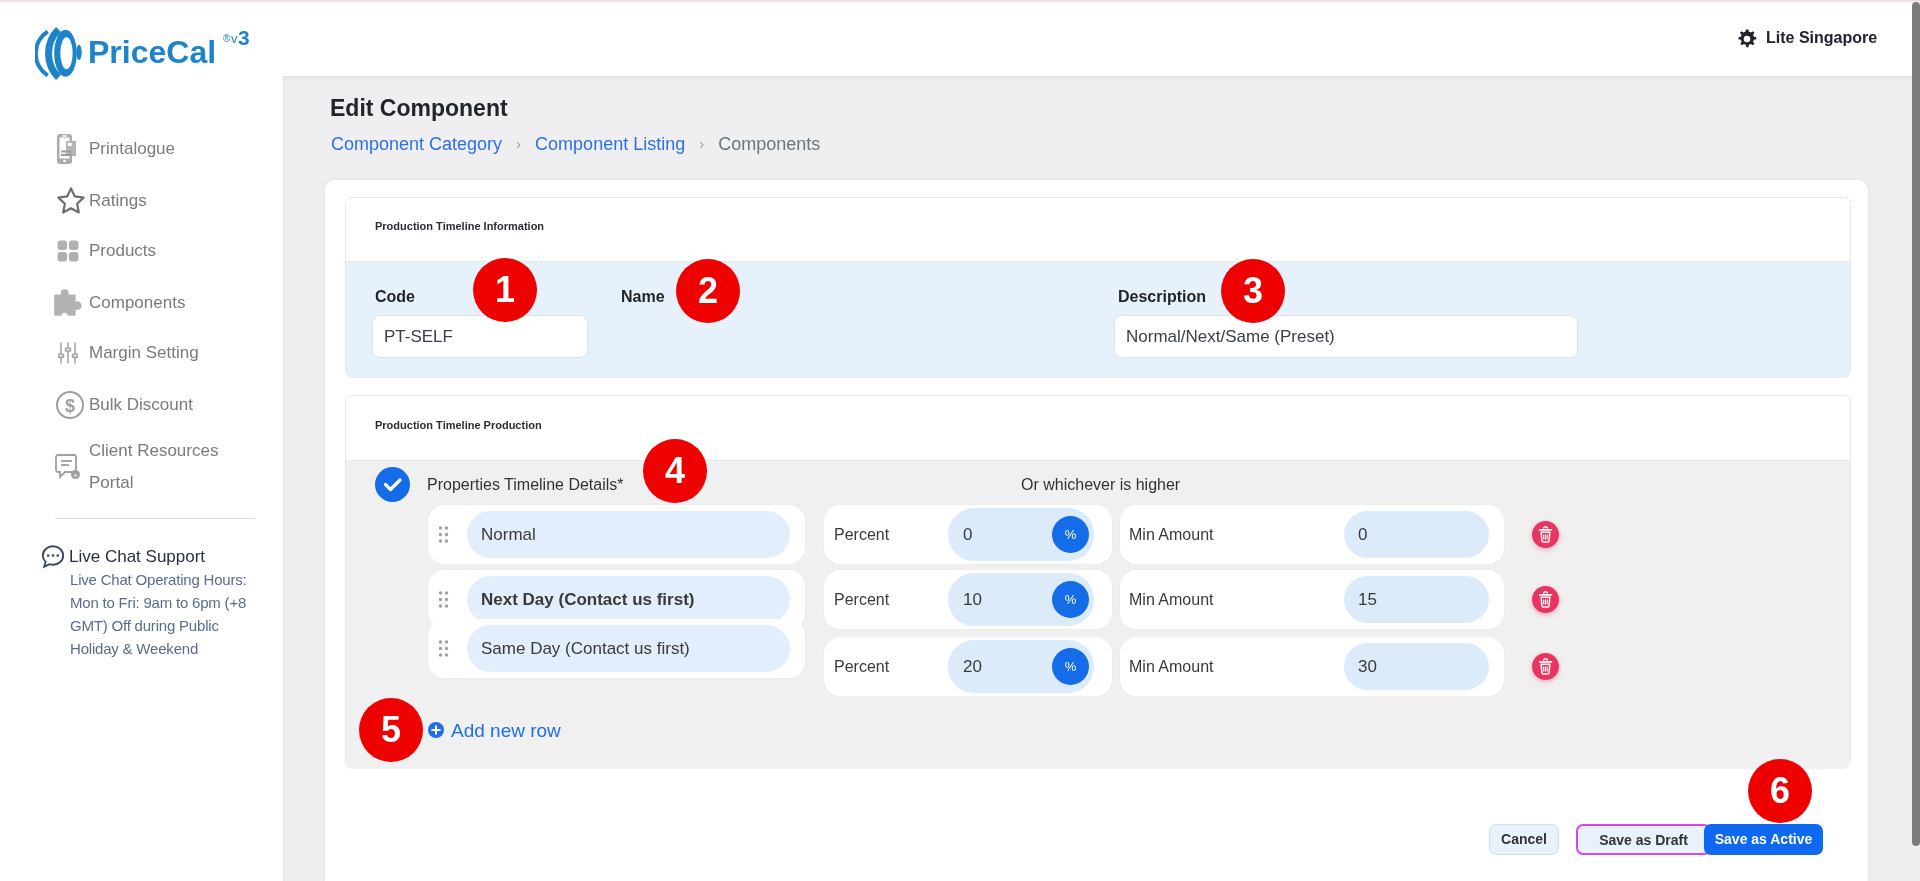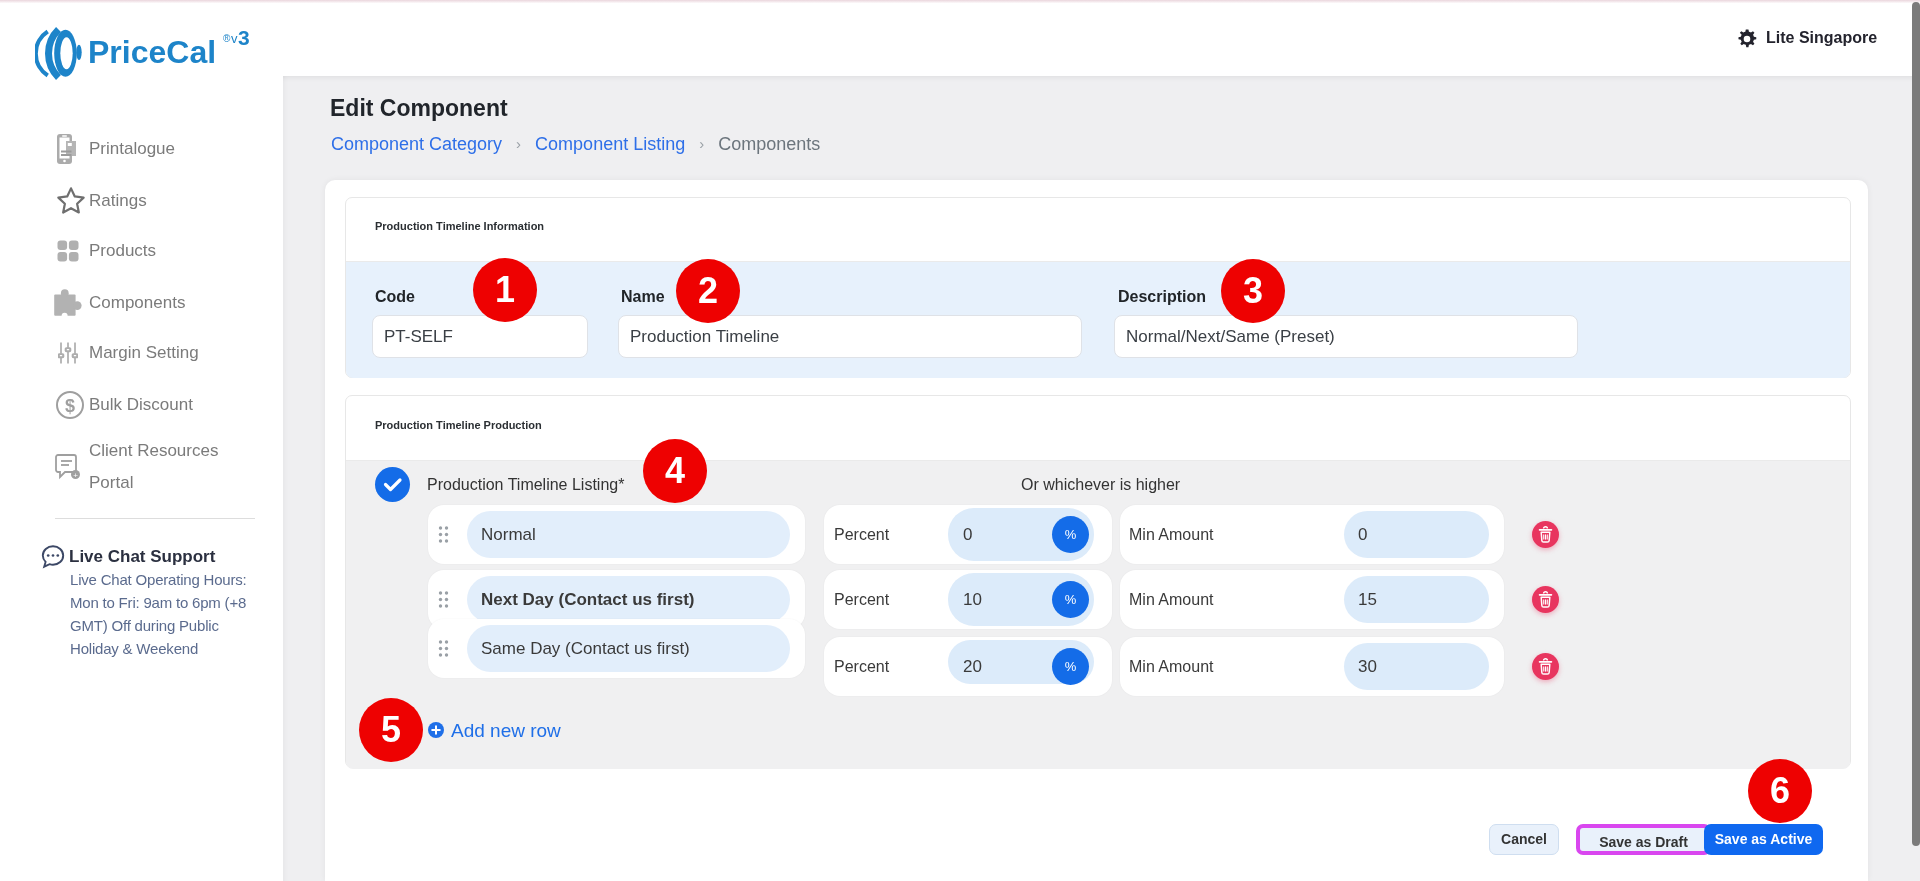--- a/index.html
+++ b/index.html
@@ -15,21 +15,21 @@
   #logo { left:35px; top:27px; }
   
   #hdr-right { left:1736px; top:27px; width:140px; height:24px; color:#23232d;
     font-size:16px; font-weight:bold; }
   
   .menu-item { position:absolute; left:0; width:283px; height:30px; }
   .menu-ic { position:absolute; left:55px; top:50%; transform:translateY(-50%); }
   .menu-tx { position:absolute; left:89px; top:50%; transform:translateY(-50%);
     font-size:17px; color:#7b7b7b; white-space:nowrap; }
   #divider { left:55px; top:518px; width:200px; height:1px; background:#ddd; }
-  #chat-title { left:69px; top:547px; font-size:17px; font-weight:bold; color:#2b3040; }
+  #chat-title { left:69px; top:547px; font-size:17px; font-weight:normal; color:#2b3040; }
   #chat-text { left:70px; top:568px; width:200px; font-size:15px; line-height:23px; color:#5b6b8e; letter-spacing:-0.2px; }
   
   #pg-title { left:330px; top:95px; font-size:23px; font-weight:bold; color:#21252b; }
   #crumbs { left:331px; top:134px; font-size:18px; color:#6c757d; }
   #crumbs a { color:#2e6fe8; text-decoration:none; }
   .sep { color:#9aa0a6; font-size:15px; padding:0 14px; position:relative; top:-1px; }
   
   #outer { left:325px; top:180px; width:1543px; height:701px; background:#fff;
     border-radius:10px 10px 0 0; box-shadow:0 0 6px rgba(0,0,0,0.06); }
   .card { position:absolute; background:#fff; border:1px solid #e7e7e7; border-radius:7px; }
@@ -183,35 +183,34 @@
 <div class="abs" id="outer">
 
   <div class="card" style="left:20px; top:17px; width:1506px; height:181px;">
     <div class="card-h" style="height:64px"></div>
     <div class="card-title" style="top:22px">Production Timeline Information</div>
     <div style="position:absolute; left:0; top:64px; width:100%; height:116px; background:#e7f1fc; border-radius:0 0 7px 7px;"></div>
     <div class="flabel" style="left:29px; top:90px">Code</div>
     <div class="flabel" style="left:275px; top:90px">Name</div>
     <div class="flabel" style="left:772px; top:90px">Description</div>
     <div class="finput" style="left:26px; top:117px; width:216px;">PT-SELF</div>
-    <div class="finput" style="left:272px; top:117px; width:464px;">Production Timeline</div>
     <div class="finput" style="left:768px; top:117px; width:464px;">Normal/Next/Same (Preset)</div>
   </div>
 
   <div class="card" style="left:20px; top:215px; width:1506px; height:373px;">
     <div class="card-h" style="height:65px"></div>
     <div class="card-title" style="top:23px">Production Timeline Production</div>
     <div style="position:absolute; left:0; top:65px; width:100%; height:308px; background:#f0f0f1; border-radius:0 0 7px 7px;"></div>
 
     <div style="position:absolute; left:29px; top:71px; width:35px; height:35px; border-radius:50%; background:#146ce8;">
       <svg width="35" height="35" viewBox="0 0 35 35">
           <path d="M10.5 17.5 l5 5 L25 13" fill="none" stroke="#fff" stroke-width="3.2" stroke-linecap="round" stroke-linejoin="round"></path>
         </svg>
     </div>
-    <div style="position:absolute; left:81px; top:80px; font-size:16px; color:#333;">Production Timeline Listing*</div>
+    <div style="position:absolute; left:81px; top:80px; font-size:16px; color:#333;">Properties Timeline Details*</div>
     <div style="position:absolute; left:675px; top:80px; font-size:16px; color:#333;">Or whichever is higher</div>
 
     <div class="rowcard" style="left:82px; top:109px; width:377px; height:59px;">
       <svg style="position:absolute;left:10px;top:20px" width="11" height="19" viewBox="0 0 11 19">
           <g fill="#9aa0a6">
             <circle cx="2.5" cy="3" r="1.7"></circle>
             <circle cx="8.5" cy="3" r="1.7"></circle>
             <circle cx="2.5" cy="9.5" r="1.7"></circle>
             <circle cx="8.5" cy="9.5" r="1.7"></circle>
             <circle cx="2.5" cy="16" r="1.7"></circle>
@@ -285,21 +284,21 @@
             <circle cx="2.5" cy="9.5" r="1.7"></circle>
             <circle cx="8.5" cy="9.5" r="1.7"></circle>
             <circle cx="2.5" cy="16" r="1.7"></circle>
             <circle cx="8.5" cy="16" r="1.7"></circle>
           </g>
         </svg>
       <div class="pill" style="left:39px; top:6px; width:323px; height:47px; line-height:47px; padding-left:14px; background:#e2eefb;">Same Day (Contact us first)</div>
     </div>
     <div class="rowcard" style="left:478px; top:241px; width:288px; height:59px;">
       <div style="position:absolute;left:10px;top:0;height:59px;line-height:59px;font-size:16px;color:#3a3a3a;">Percent</div>
-      <div class="pill" style="left:124px; top:3px; width:146px; height:44px; line-height:53px; padding-left:15px;">20</div>
+      <div class="pill" style="left:124px; top:3px; width:146px; height:53px; line-height:53px; padding-left:15px;">20</div>
       <div style="position:absolute;left:228px;top:11px;width:37px;height:37px;border-radius:50%;background:#146ce8;color:#fff;font-size:13px;text-align:center;line-height:37px;">%</div>
     </div>
     <div class="rowcard" style="left:774px; top:241px; width:384px; height:59px;">
       <div style="position:absolute;left:9px;top:0;height:59px;line-height:59px;font-size:16px;color:#3a3a3a;">Min Amount</div>
       <div class="pill" style="left:224px; top:6px; width:145px; height:47px; line-height:47px; padding-left:14px;">30</div>
     </div>
     <div class="trash" style="left:1186px; top:257px;">
       <svg width="27" height="27" viewBox="0 0 27 27">
           <g fill="none" stroke="#fff">
             <path d="M11.6 7.6 a1.9 1.9 0 0 1 3.8 0" stroke-width="1.5"></path>
@@ -314,21 +313,21 @@
 
     <div style="position:absolute;left:82px;top:326px;width:16px;height:16px;border-radius:50%;background:#1f6fe8;">
       <svg width="16" height="16" viewBox="0 0 16 16">
           <path d="M8 4.2 v7.6 M4.2 8 h7.6" stroke="#fff" stroke-width="2" stroke-linecap="round"></path>
         </svg>
     </div>
     <div style="position:absolute;left:105px;top:324px;font-size:19px;color:#1f6fe8;">Add new row</div>
   </div>
 
   <div class="btn" style="left:1164px; top:644px; width:70px; background:#e9f1fb; border:1px solid #cfdef0; color:#333; line-height:29px;">Cancel</div>
-  <div class="btn" style="left:1251px; top:644px; width:135px; background:#e9f1fb; border:4px solid #d946ef; color:#333; line-height:29px;">Save as Draft</div>
+  <div class="btn" style="left:1251px; top:644px; width:135px; background:#e9f1fb; border:2px solid #d946ef; color:#333; line-height:29px;">Save as Draft</div>
   <div class="btn" style="left:1379px; top:644px; width:119px; background:#0f68f0; color:#fff; line-height:31px;">Save as Active</div>
 </div>
 
 <div class="badge" style="left:473px; top:258px;">1</div>
 <div class="badge" style="left:676px; top:259px;">2</div>
 <div class="badge" style="left:1221px; top:259px;">3</div>
 <div class="badge" style="left:643px; top:439px;">4</div>
 <div class="badge" style="left:359px; top:698px;">5</div>
 <div class="badge" style="left:1748px; top:759px;">6</div>
 

